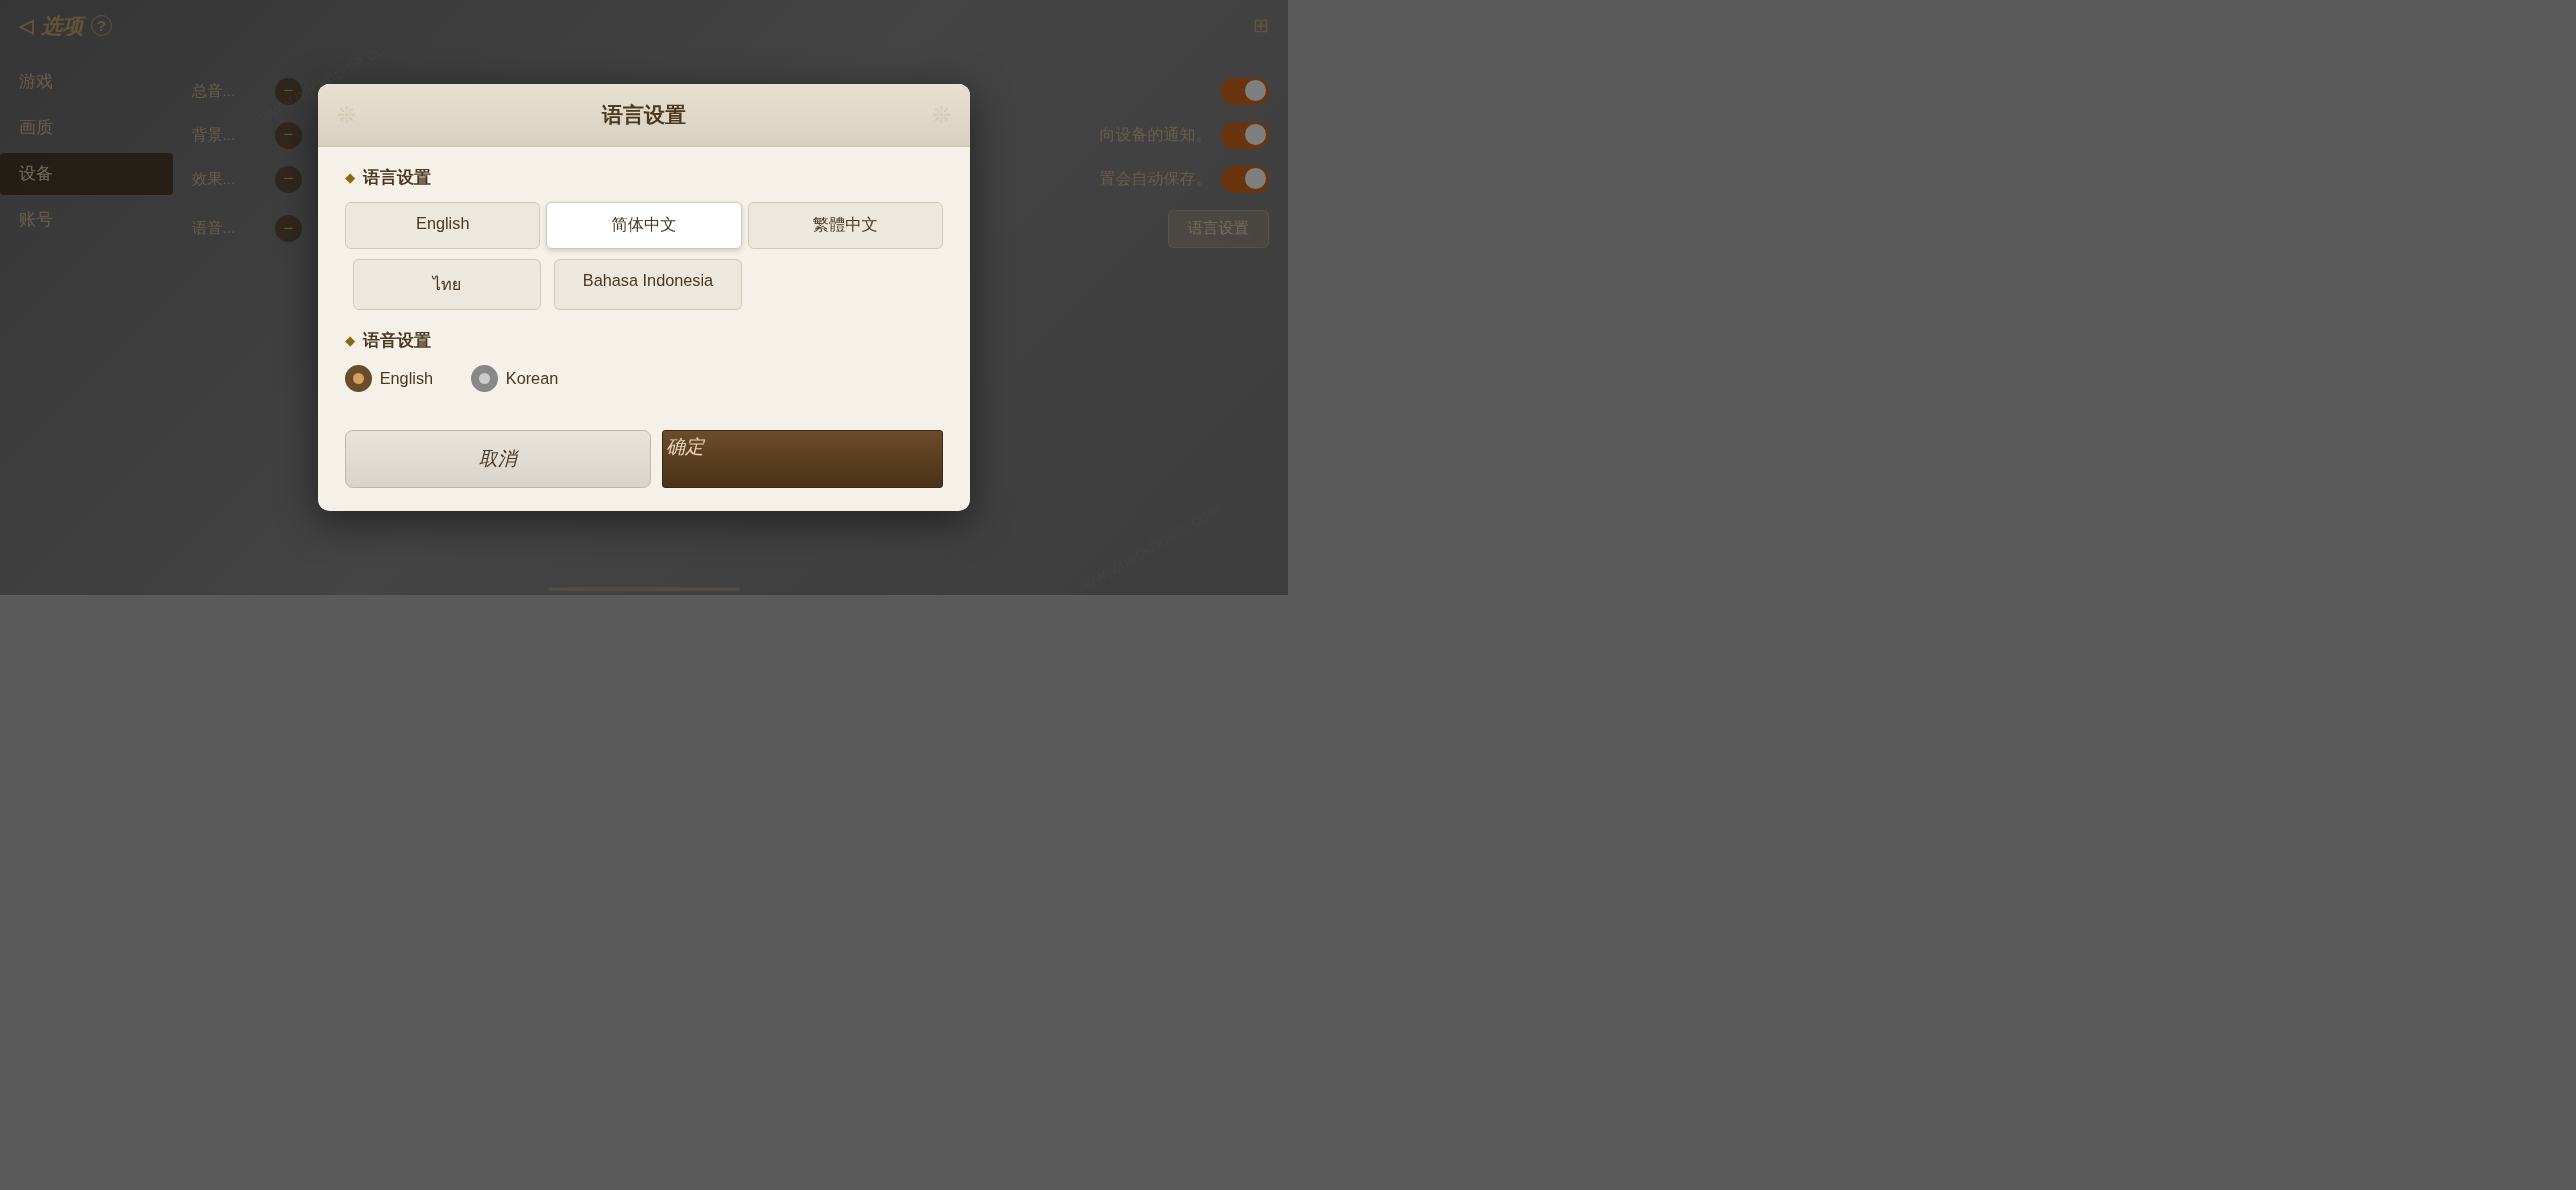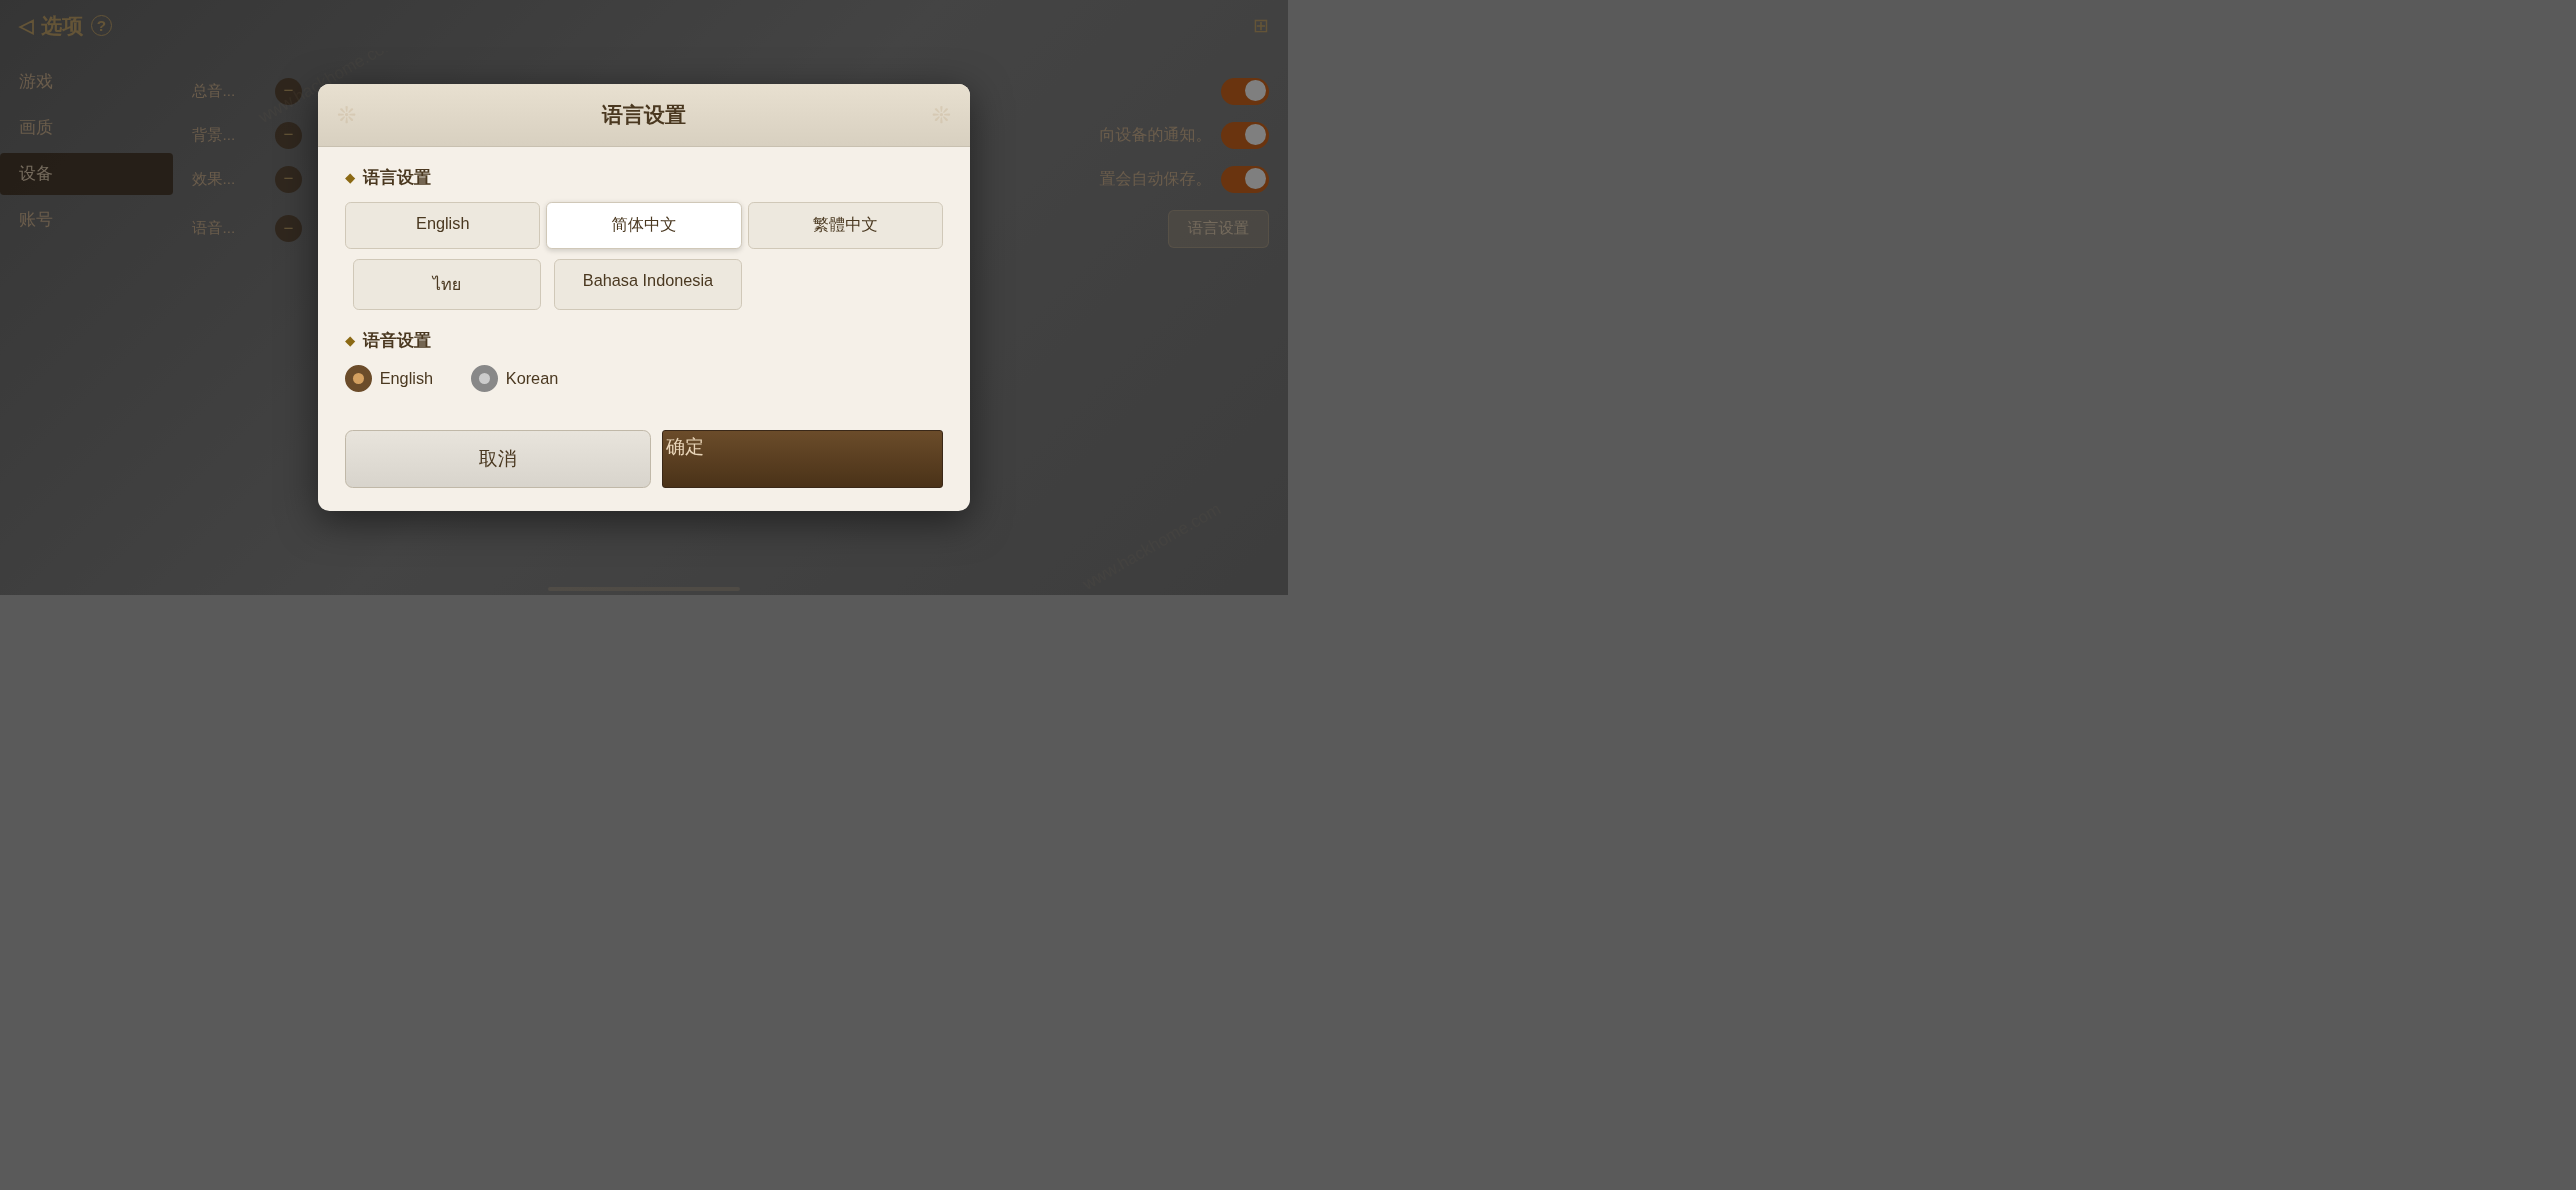--- a/index.html
+++ b/index.html
@@ -33,20 +33,21 @@
     .back-icon {
       color: #c8a96e;
       font-size: 19px;
       font-weight: bold;
     }
 
     .page-title {
       color: #c8a96e;
       font-size: 21px;
       font-weight: bold;
+      font-style: italic;
     }
 
     .help-icon {
       color: #c8a96e;
       font-size: 15.3px;
       border: 1.9px solid #c8a96e;
       border-radius: 50%;
       width: 21px;
       height: 21px;
       display: flex;
@@ -339,20 +340,21 @@
     .radio-label {
       color: #4a3820;
       font-size: 16.3px;
     }
 
     
     .modal-footer {
       display: flex;
       gap: 11.5px;
       padding: 0 27px 23px;
+      font-style: italic;
     }
 
     .cancel-btn {
       flex: 1;
       padding: 15.3px;
       text-align: center;
       background: linear-gradient(to bottom, #e8e4dc, #d8d4cc);
       border: 1px solid #c0b8a8;
       border-radius: 7.7px;
       color: #4a3820;

